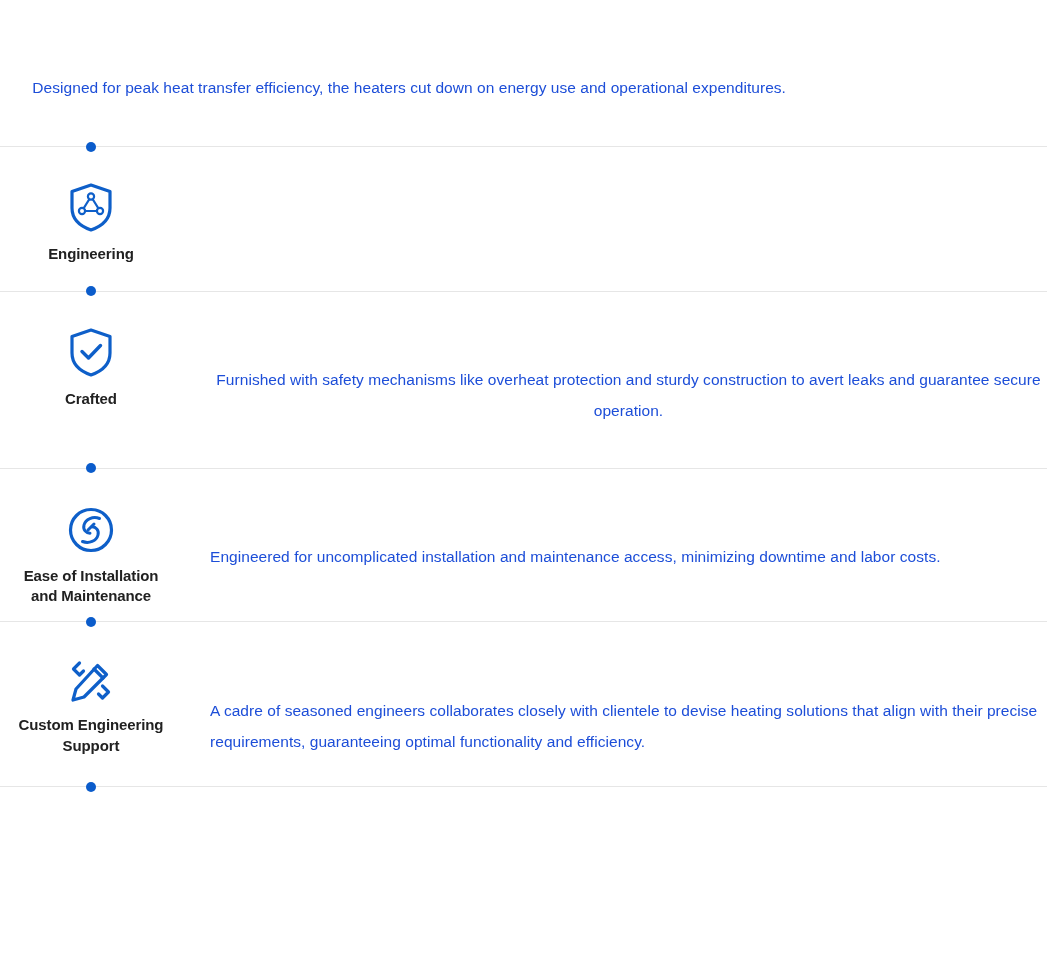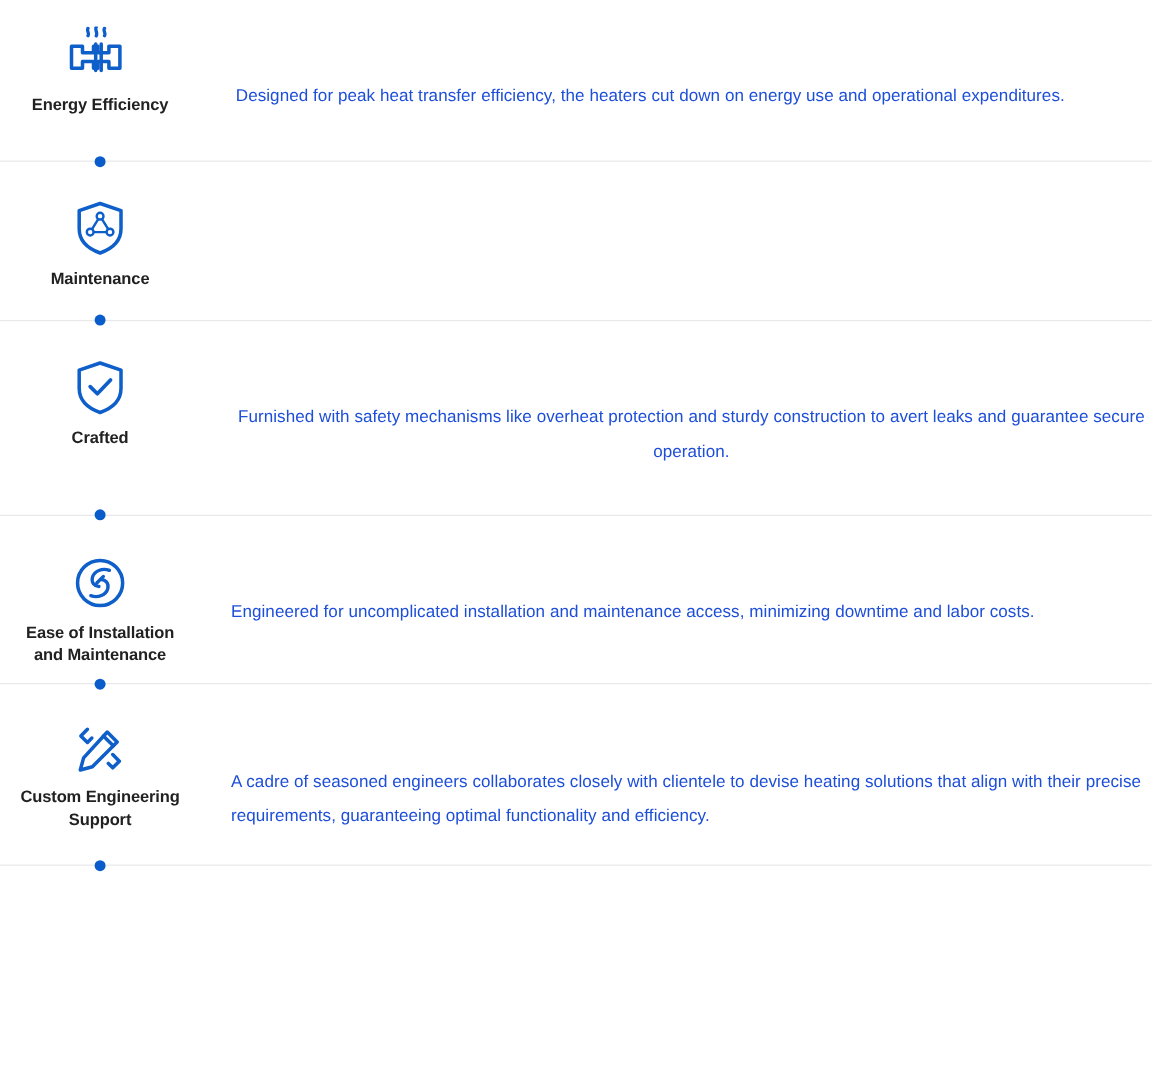--- a/index.html
+++ b/index.html
@@ -99,37 +99,20 @@
 
   .row-block { position: relative; }
 </style>
 </head>
 <body>
 
 <div class="features-list">
 
   <div class="row-block">
     <div class="feature-row r0">
-      <div class="feature-aside">
-        <span class="feature-icon">
-          <svg width="62" height="52" viewBox="0 0 62 52" fill="none" xmlns="http://www.w3.org/2000/svg">
-            <g stroke="#0e5fc9" stroke-width="3" stroke-linecap="round" stroke-linejoin="round" fill="none">
-              <path d="M20 8.5c1.6-2.4 -1.6-4.4 0-6.8"></path>
-              <path d="M27.5 7c1.6-2.9 -1.6-5.3 0-8.2" transform="translate(0,1.6)"></path>
-              <path d="M35 8.5c1.6-2.4 -1.6-4.4 0-6.8"></path>
-            </g>
-            <g stroke="#0e5fc9" stroke-width="3.2" stroke-linejoin="round" stroke-linecap="round" fill="none">
-              <path d="M5 18 h10 v6 h10 v-6 h4 v6 h10 v-6 h10 v20 h-10 v-6 h-10 v6 h-4 v-6 h-10 v6 h-10 z"></path>
-              <path d="M27 16 v24"></path>
-              <path d="M32 16 v24"></path>
-            </g>
-          </svg>
-        </span>
-        <div class="feature-title">Energy Efficiency</div>
-      </div>
       <div class="feature-body">
         <p class="feature-desc"> Designed for peak heat transfer efficiency, the heaters cut down on energy use and operational expenditures.</p>
       </div>
     </div>
     <div style="height:28px"></div>
     <div class="feature-divider">
       <span class="divider-dot"></span>
     </div>
   </div>
 
@@ -141,21 +124,21 @@
           <svg width="48" height="52" viewBox="0 0 48 52" fill="none" xmlns="http://www.w3.org/2000/svg">
             <path d="M24 3 L43 9.5 v16.5 c0 11.5 -9 18.5 -19 22 c-10 -3.5 -19 -10.5 -19 -22 V9.5 z" stroke="#0e5fc9" stroke-width="3.2" stroke-linejoin="round" fill="none"></path>
             <g stroke="#0e5fc9" stroke-width="2.2" fill="none">
               <path d="M24 14.5 L15 29 H33 Z"></path>
             </g>
             <circle cx="24" cy="14.5" r="3.1" fill="#ffffff" stroke="#0e5fc9" stroke-width="2.2"></circle>
             <circle cx="15" cy="29" r="3.1" fill="#ffffff" stroke="#0e5fc9" stroke-width="2.2"></circle>
             <circle cx="33" cy="29" r="3.1" fill="#ffffff" stroke="#0e5fc9" stroke-width="2.2"></circle>
           </svg>
         </span>
-        <div class="feature-title">Maintenance</div>
+        <div class="feature-title">Engineering</div>
       </div>
     </div>
     <div style="height:26px"></div>
     <div class="feature-divider">
       <span class="divider-dot"></span>
     </div>
   </div>
 
   <div class="row-block">
     <div style="height:35px"></div>

